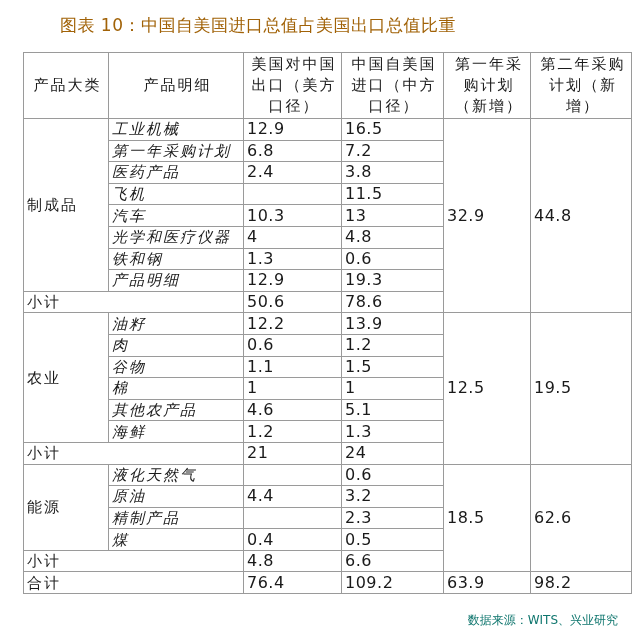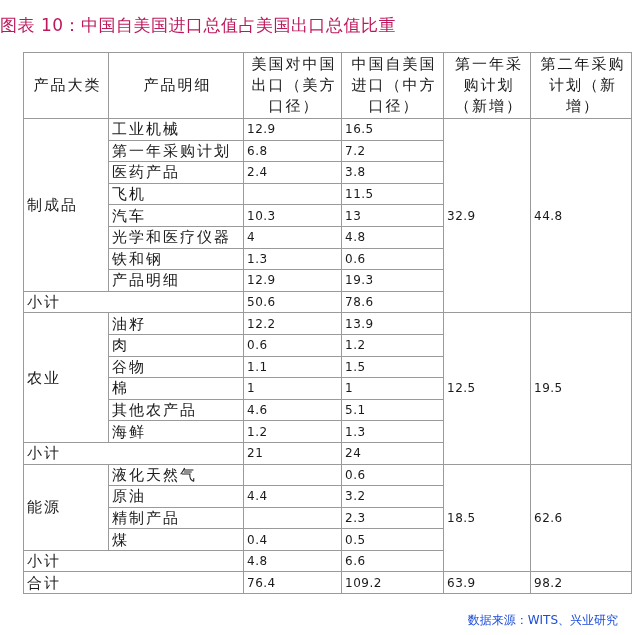--- a/index.html
+++ b/index.html
@@ -1,34 +1,34 @@
 <!DOCTYPE html>
 <html><head>
 <meta charset="utf-8">
 <style>
   html, body { margin: 0; padding: 0; background: #ffffff; }
   body { width: 640px; height: 635px; position: relative; overflow: hidden;
          font-family: "DejaVu Serif", "Liberation Serif", serif; color: #1a1a1a; }
-  .title { position: absolute; top: 14px; left: 0; width: 516px; text-align: left;
+  .title { position: absolute; top: 14px; left: 0; width: 516px; text-align: center;
            font-family: "DejaVu Sans", "Liberation Sans", sans-serif; font-size: 17px;
-           color: #be185d; letter-spacing: 0.5px; }
+           color: #a16207; letter-spacing: 0.5px; }
   table.t { position: absolute; top: 52px; left: 23px; border-collapse: collapse;
             table-layout: fixed; width: 608px; }
   table.t td { border: 1px solid #9a9a9a; padding: 0 0 0 3px; font-size: 15px;
                line-height: 20px; height: 20.6px; vertical-align: middle; white-space: nowrap;
                overflow: hidden; }
-  table.t td.num { font-family: "DejaVu Sans", "Liberation Sans", sans-serif; font-size: 12px;
+  table.t td.num { font-family: "DejaVu Sans", "Liberation Sans", sans-serif; font-size: 16px;
                    letter-spacing: 0.5px; margin-top: 16px; }
   table.t tr.head td { height: 65px; vertical-align: middle; line-height: 21px;
                        white-space: normal; letter-spacing: 2px; text-align: center; }
   table.t tr.head td.plan { padding-left: 4px; }
   .cat { letter-spacing: 2px; }
-  .detail { letter-spacing: 2px; }
+  .detail { letter-spacing: 2px; font-style: italic; }
   .footer { position: absolute; top: 612px; right: 22px; font-family: "DejaVu Sans", "Liberation Sans", sans-serif;
-            font-size: 12px; color: #1d4ed8; }
+            font-size: 12px; color: #0f766e; }
 </style>
 </head>
 <body>
 
 <div class="title">图表 10：中国自美国进口总值占美国出口总值比重</div>
 
 <table class="t">
   <colgroup>
     <col style="width:85px">
     <col style="width:135px">

